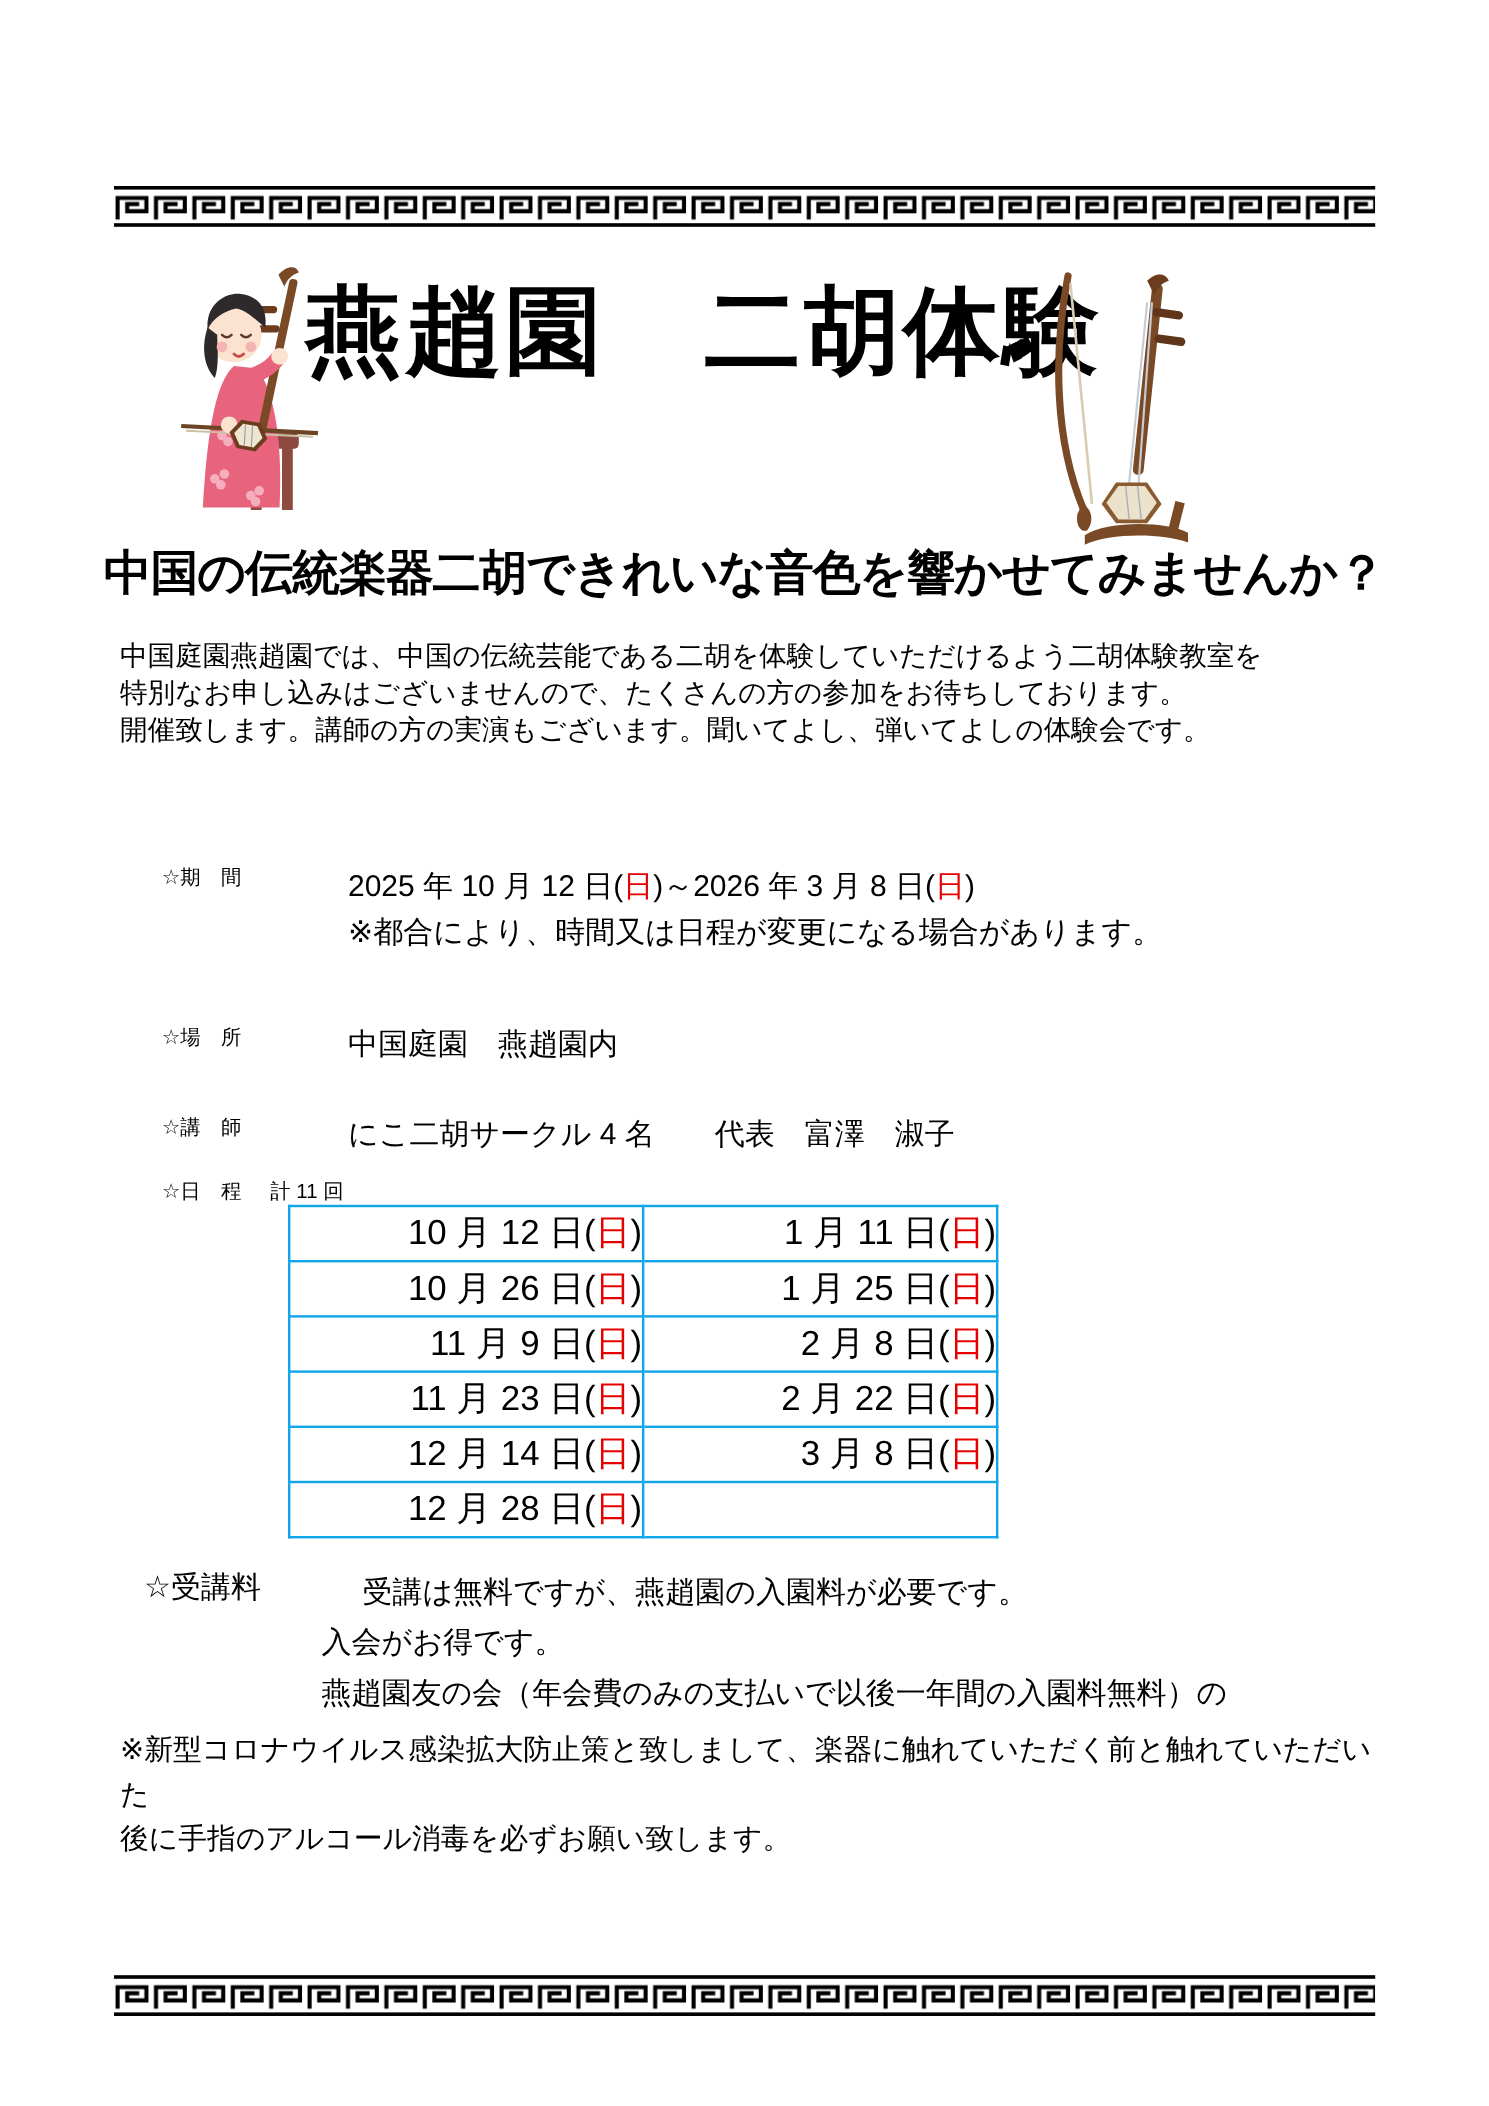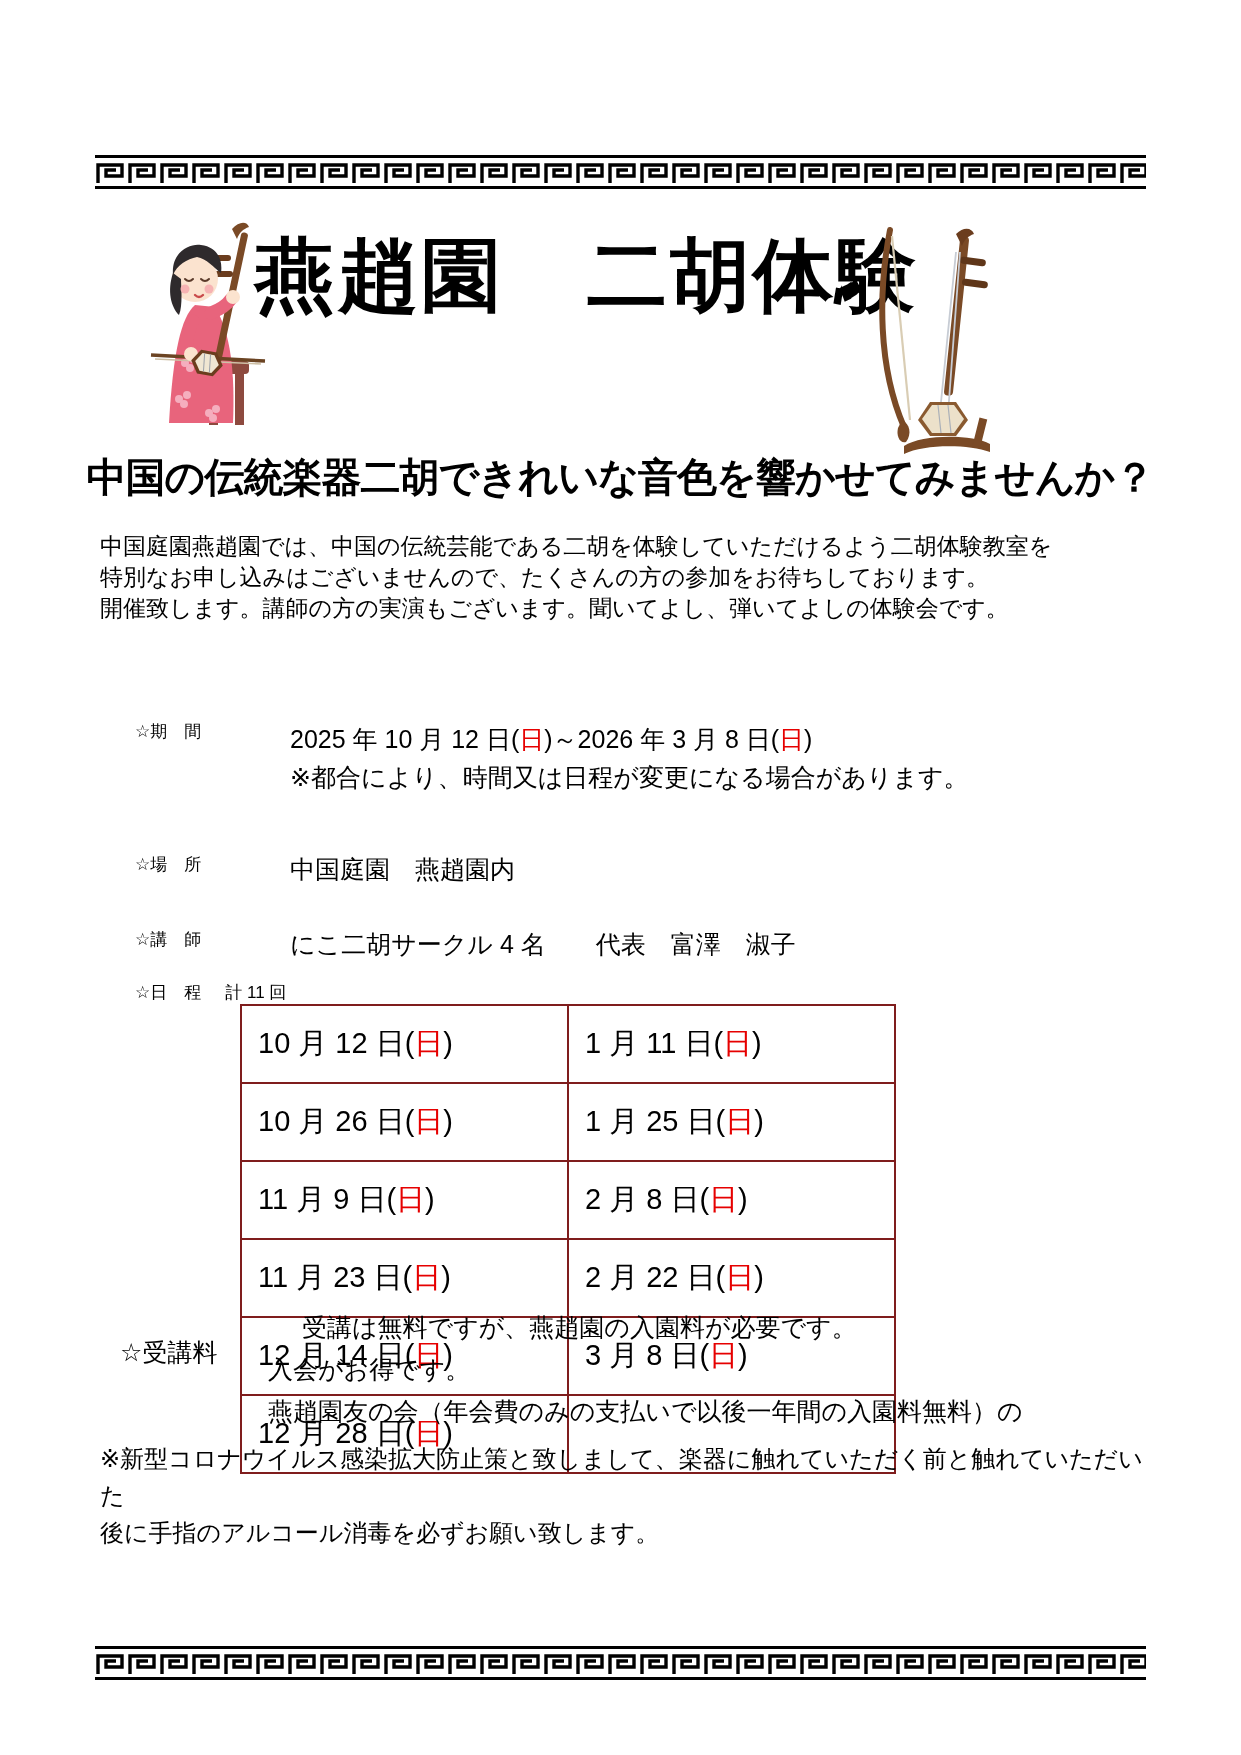--- a/index.html
+++ b/index.html
@@ -42,26 +42,26 @@
   .lh38 { line-height:38px; }
   .sun { color:#e60000; }
 
   .sched-count { margin-left:24px; }
 
   table.schedule {
     position:absolute; left:240px; top:1004px;
     border-collapse:collapse; table-layout:fixed; width:586px;
   }
   table.schedule td {
-    border:2px solid #7f1d1d; width:293px; height:44px;
-    text-align:left; vertical-align:middle;
-    font-size:29px; padding:16px; white-space:nowrap;
-  }
-
-  .fees-label { position:absolute; left:120px; top:1306px; font-size:25px;margin-top:30px; }
+    border:2px solid #0ea5e9; width:293px; height:44px;
+    text-align:right; vertical-align:middle;
+    font-size:29px; padding:0; white-space:nowrap;
+  }
+
+  .fees-label { position:absolute; left:120px; top:1306px; font-size:25px; }
   .fees-content {
     position:absolute; left:268px; top:1306px;
     font-size:25px; line-height:42px; white-space:nowrap;
   }
   .fees-line1 { padding-left:34px; }
 
   .covid {
     position:absolute; left:100px; top:1440px; width:1060px;
     font-size:24px; line-height:37px;
   }

